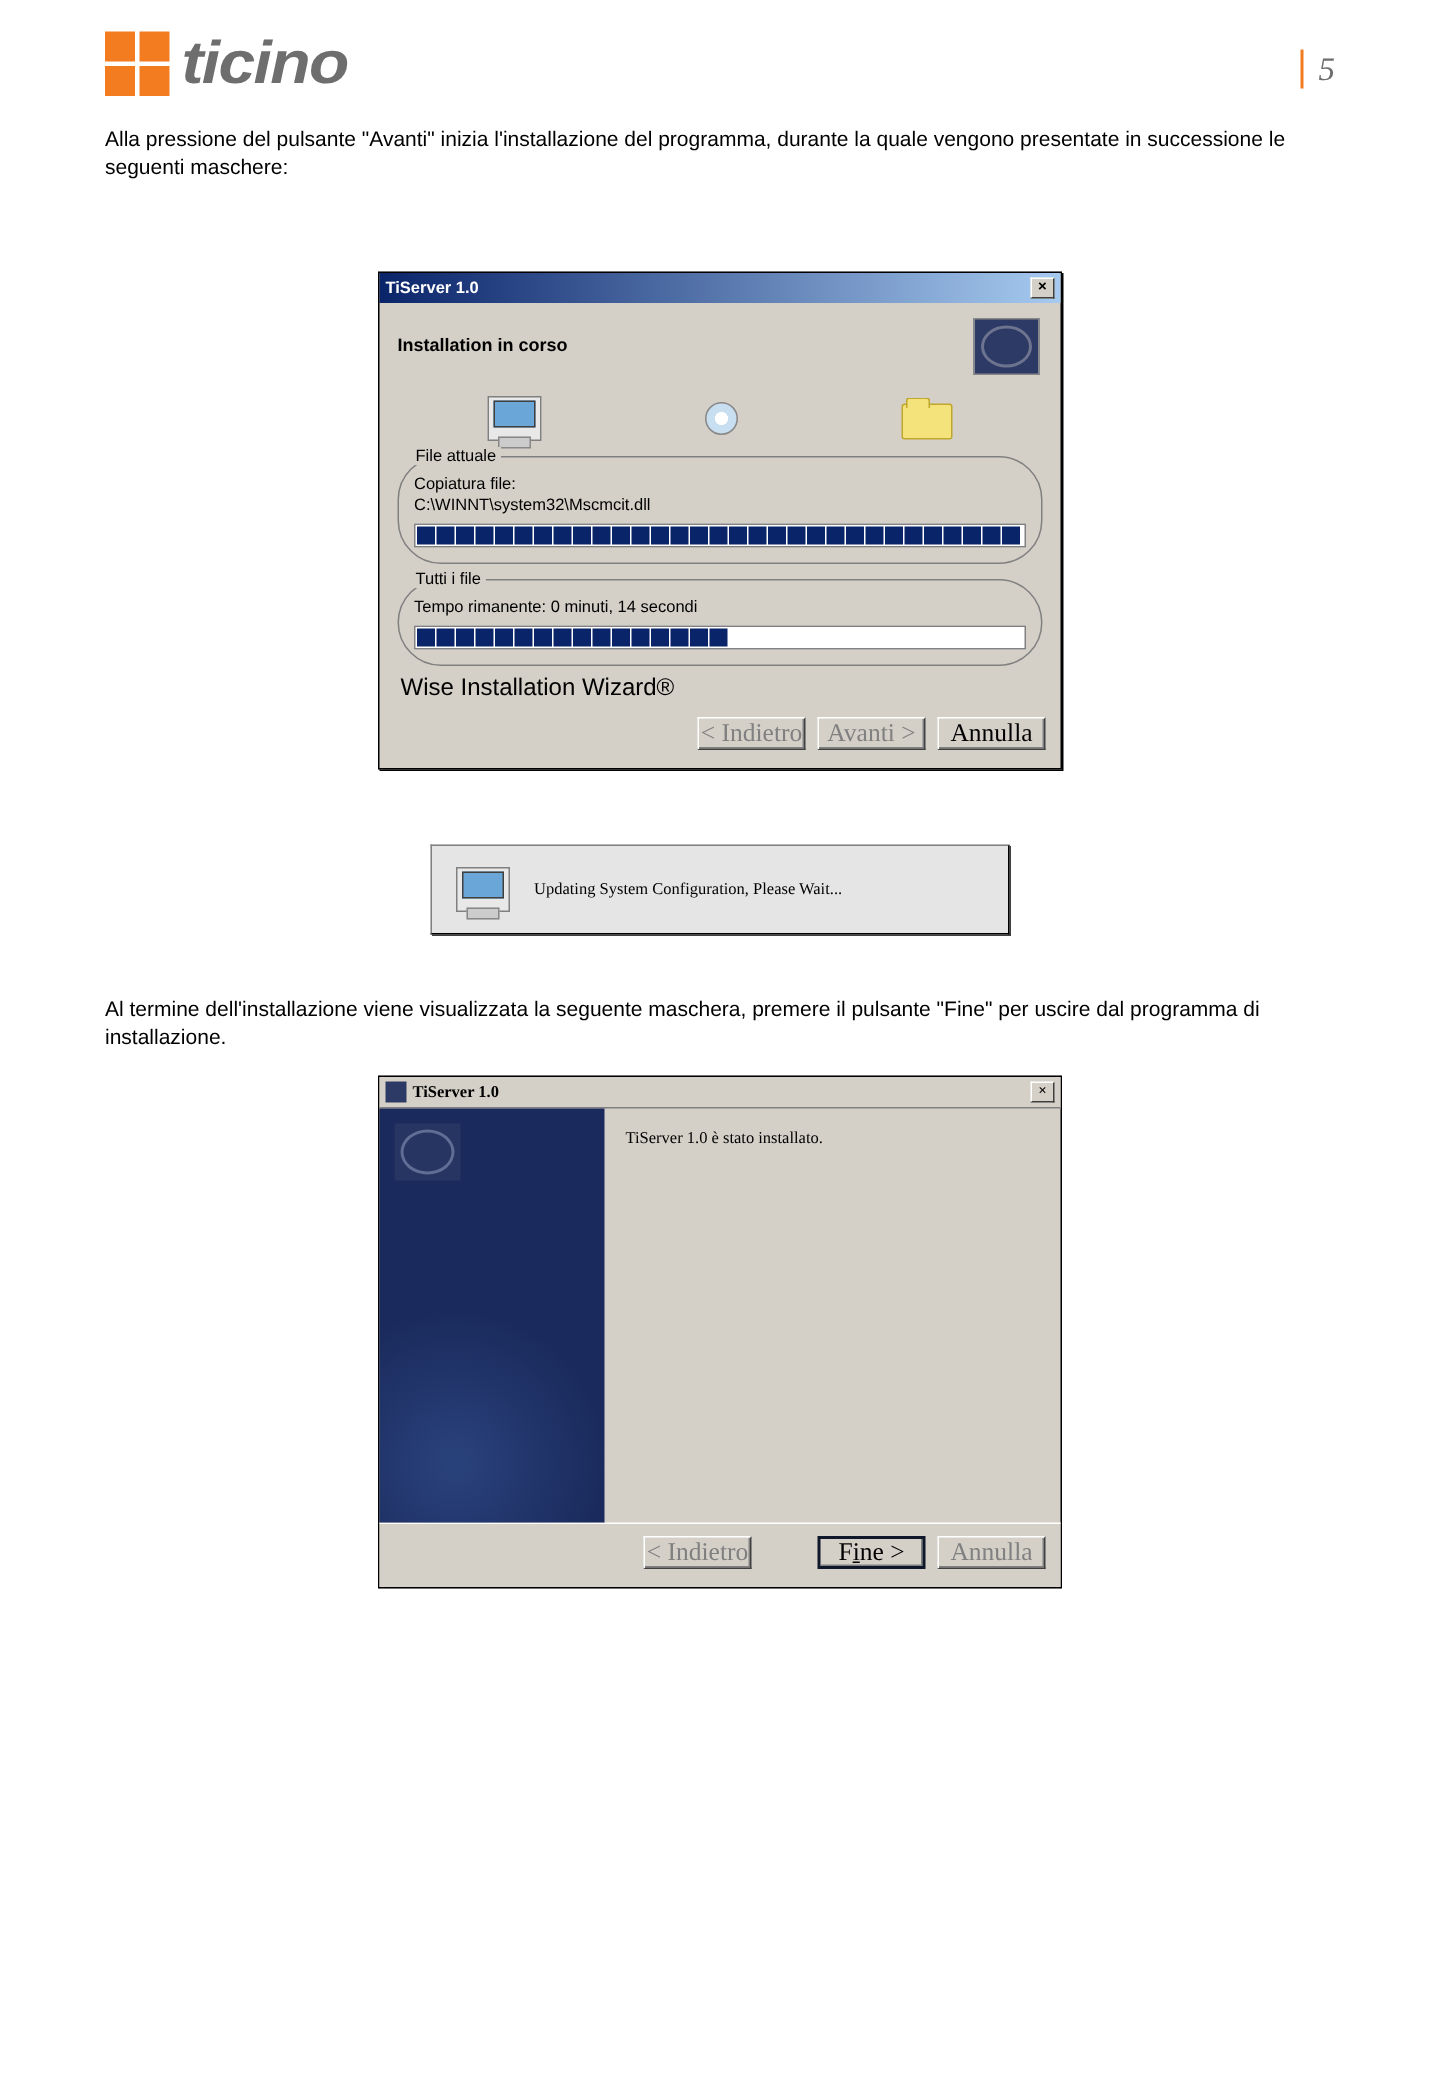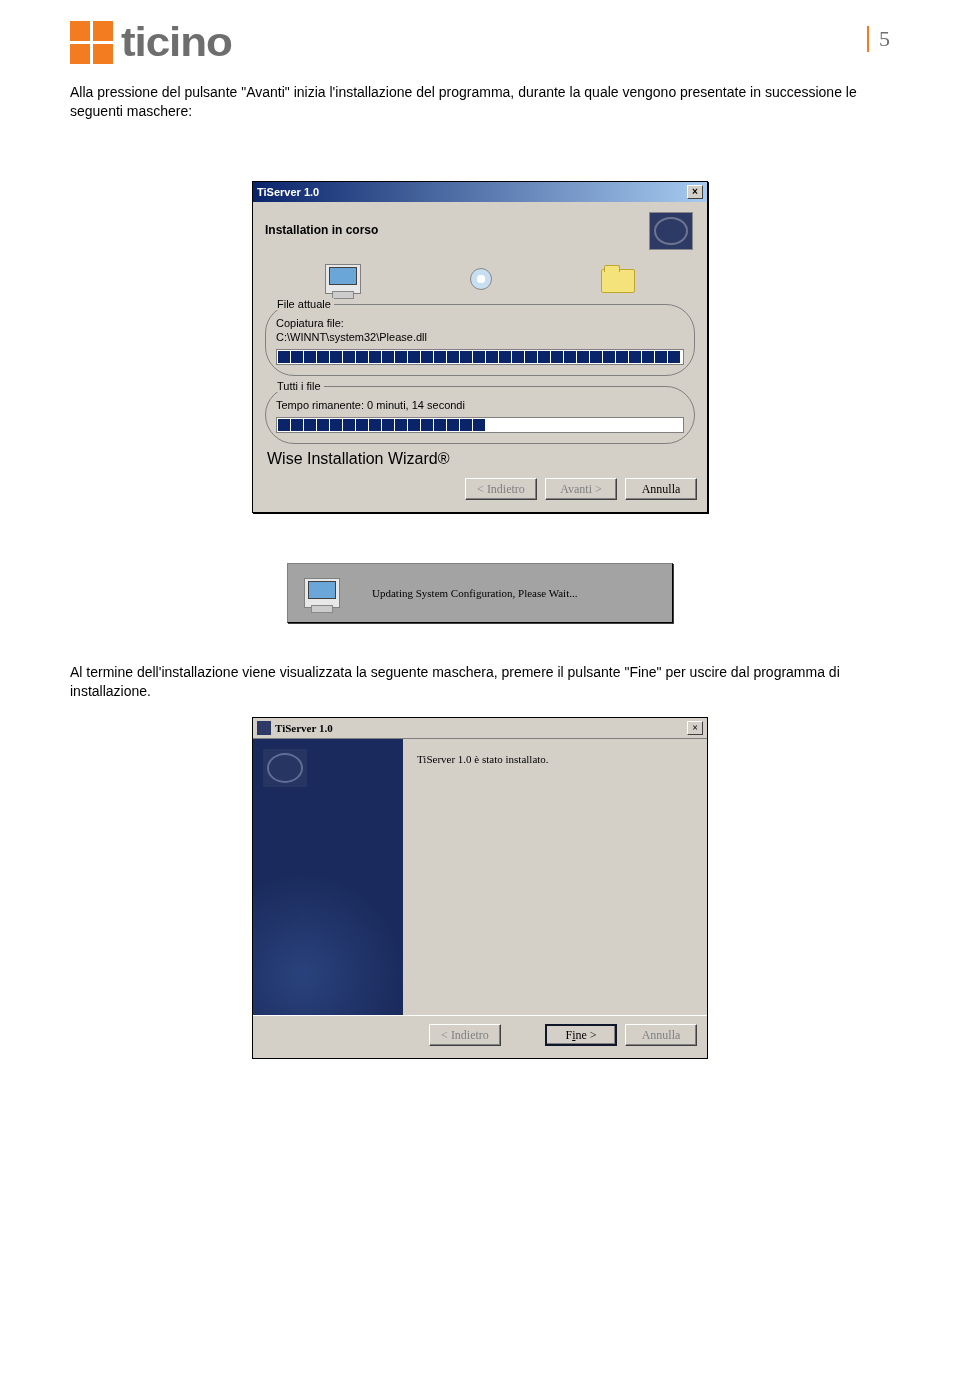--- a/index.html
+++ b/index.html
@@ -1,18 +1,18 @@
 <!DOCTYPE html>
 <html><head>
 <meta charset="utf-8">
 <style>
   * { margin: 0; padding: 0; box-sizing: border-box; }
   body { width: 960px; height: 1399px; background: #fff; font-family: Verdana, Arial, sans-serif; color: #000; position: relative; }
   .page { padding: 20px 70px 30px 70px; }
-  .hdr { display: flex; align-items: flex-start; justify-content: space-between; margin-bottom: 18px; }
+  .hdr { display: flex; align-items: center; justify-content: space-between; margin-bottom: 18px; font-style: italic; }
   .logo-wrap { display: flex; align-items: center; }
   .logo-sq { display: grid; grid-template-columns: repeat(2, 20px); grid-template-rows: repeat(2, 20px); gap: 3px; margin-right: 8px; }
   .logo-sq span { background: #f47c20; }
   .logo-txt { font-family: Arial, sans-serif; font-size: 40px; font-weight: 900; color: #6e6e6e; letter-spacing: -1px; transform: scaleX(1.1); transform-origin: left; }
   .pgnum-box { display: flex; align-items: center; gap: 10px; margin-top: 6px; }
   .pgnum-box .bar { width: 2px; height: 26px; background: #f47c20; }
   .pgnum-box .num { font-size: 22px; color: #6e6e6e; font-family: Verdana; }
   .bodytxt { font-size: 14px; line-height: 1.35; margin-top: 8px; }
 
   
@@ -33,26 +33,26 @@
   .icon-folder { width: 34px; height: 24px; background: #f4e27a; border: 1px solid #bfa62e; border-radius: 2px; margin-top: 4px; }
   .icon-folder:before { content: ""; position: absolute; top: -5px; left: 2px; width: 14px; height: 6px; background: #f4e27a; border: 1px solid #bfa62e; border-bottom: none; border-radius: 2px 2px 0 0; }
   .grp { border: 1px solid #808080; border-top: none; position: relative; margin: 10px 0 6px 0; padding: 12px 10px 10px 10px; }
   .grp:before { content: attr(data-title); position: absolute; top: -7px; left: 8px; background: #d4d0c8; padding: 0 3px; font-size: 11px; }
   .grp { border-top: 1px solid #808080; border-radius: 29px; }
   .progress { height: 16px; border: 1px solid #808080; background: #fff; display: flex; gap: 1px; padding: 1px; margin-top: 6px; }
   .progress .seg { width: 12px; background: #0a246a; }
   .progtxt { font-size: 11px; margin-bottom: 2px; }
   .wise { font-size: 16px; margin: 4px 0 6px 2px; }
   .btnrow { display: flex; justify-content: flex-end; gap: 8px; padding: 0 10px 12px 10px; }
-  .btn { min-width: 72px; height: 22px; background: #d4d0c8; border: 1px solid #fff; border-right-color: #404040; border-bottom-color: #404040; box-shadow: inset -1px -1px 0 #808080; font-size: 12px; font-family: Tahoma; text-align: center; line-height: 20px; }
+  .btn { min-width: 72px; height: 22px; background: #d4d0c8; border: 1px solid #fff; border-right-color: #404040; border-bottom-color: #404040; box-shadow: inset -1px -1px 0 #808080; font-size: 17px; font-family: Tahoma; text-align: center; line-height: 20px; }
   .btn.dis { color: #808080; }
   .btn.def { border: 2px solid #0f172a; line-height: 18px; margin-left: 36px; }
 
   
-  .dlg2 { width: 386px; margin: 50px auto 40px auto; background: #a3a3a3; border: 1px solid #808080; border-right-color: #000; border-bottom-color: #000; box-shadow: 1px 1px 0 #404040; padding: 14px 16px; display: flex; align-items: center; gap: 32px; font-family: Tahoma; font-size: 11px; }
+  .dlg2 { width: 386px; margin: 50px auto 40px auto; background: #e5e5e5; border: 1px solid #808080; border-right-color: #000; border-bottom-color: #000; box-shadow: 1px 1px 0 #404040; padding: 14px 16px; display: flex; align-items: center; gap: 16px; font-family: Tahoma; font-size: 11px; }
   .dlg2 .icon-pc { flex-shrink: 0; }
 
   .midtxt { font-size: 14px; line-height: 1.35; margin: 4px 0; }
 
   
   .dlg3 { width: 456px; margin: 16px auto 30px auto; background: #d4d0c8; border: 1px solid #000; font-family: Tahoma; font-size: 11px; }
   .dlg3 .titlebar { background: #d4d0c8; color: #000; font-weight: 700; border-bottom: 1px solid #808080; }
   .dlg3 .titlebar .left { display: flex; align-items: center; gap: 4px; }
   .dlg3 .titlebar .miniicon { width: 14px; height: 14px; background: #2e3a66; }
   .dlg3 .body3 { display: flex; height: 276px; }
@@ -101,21 +101,21 @@
         <div class="subhead">Installation in corso</div>
         <div class="wiz-logo"></div>
       </div>
       <div class="iconrow">
         <div class="icon-pc"></div>
         <div class="icon-disk"></div>
         <div class="icon-folder"></div>
       </div>
       <div class="grp" data-title="File attuale">
         <div class="progtxt">Copiatura file:</div>
-        <div class="progtxt">C:\WINNT\system32\Please.dll</div>
+        <div class="progtxt">C:\WINNT\system32\Mscmcit.dll</div>
         <div class="progress">
           <span class="seg"></span>
             <span class="seg"></span>
             <span class="seg"></span>
             <span class="seg"></span>
             <span class="seg"></span>
             <span class="seg"></span>
             <span class="seg"></span>
             <span class="seg"></span>
             <span class="seg"></span>

